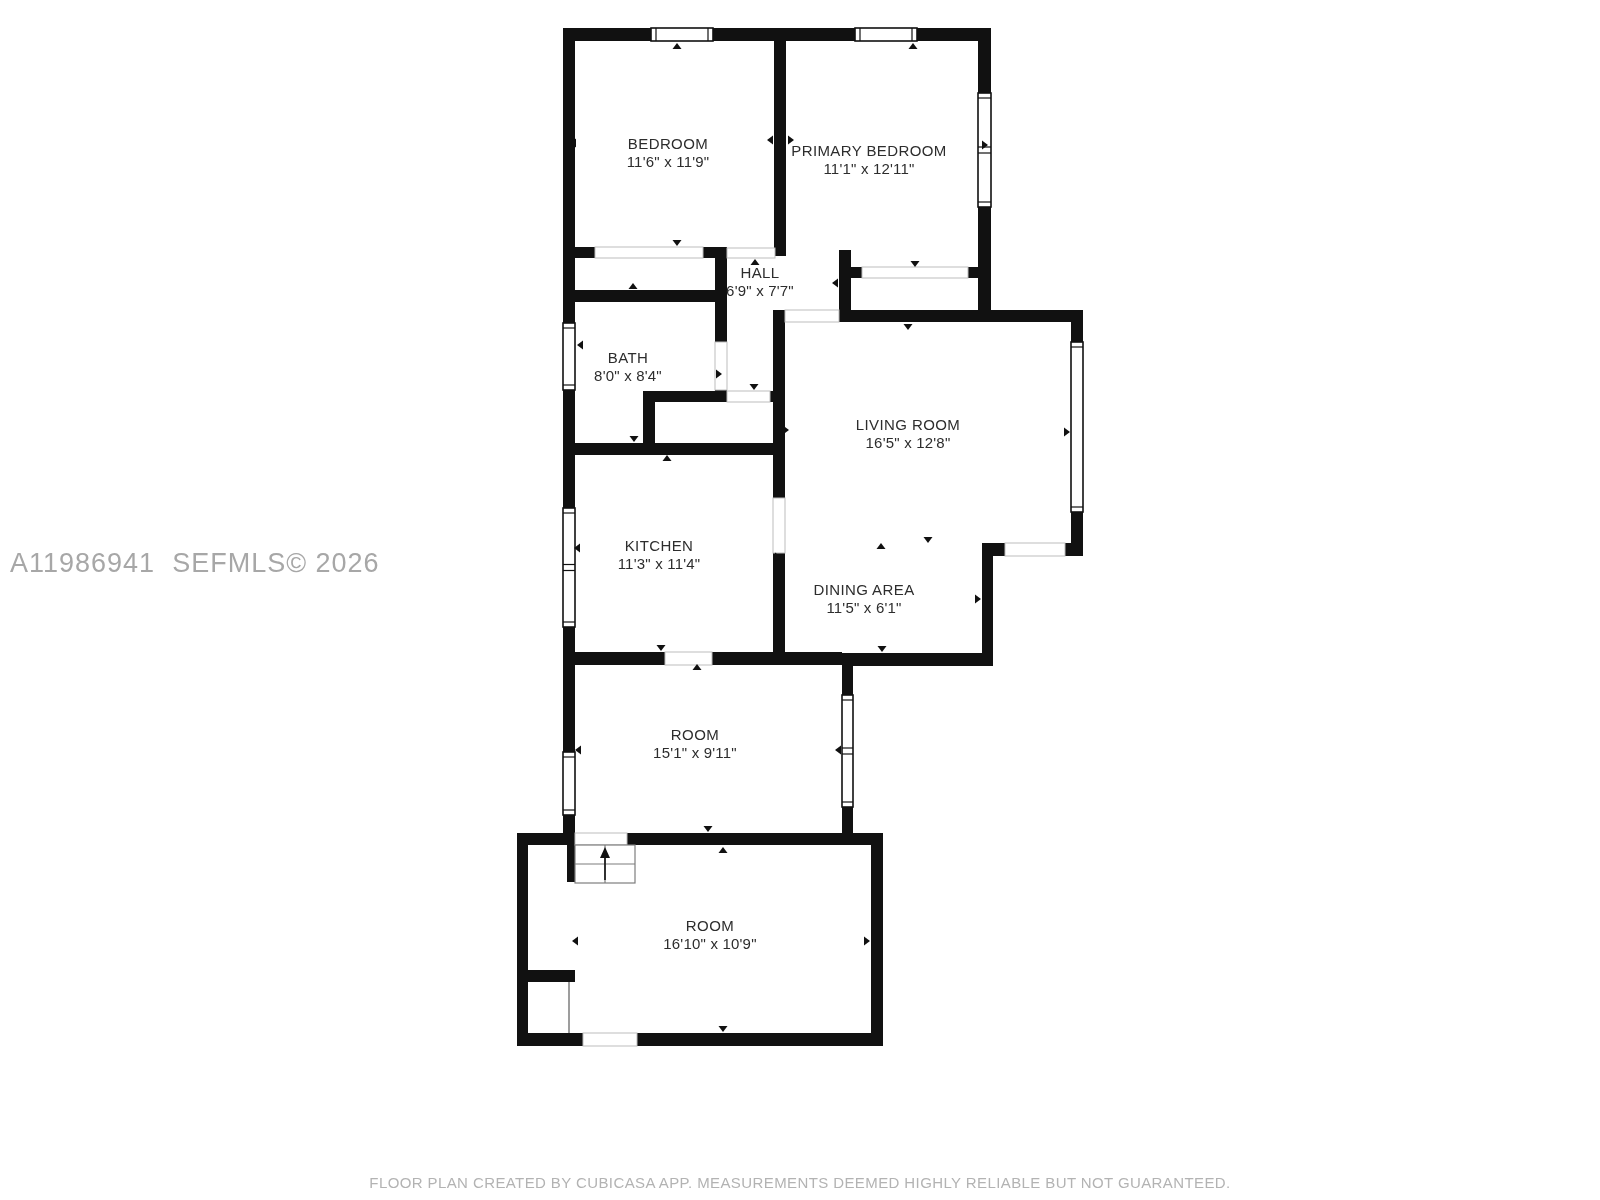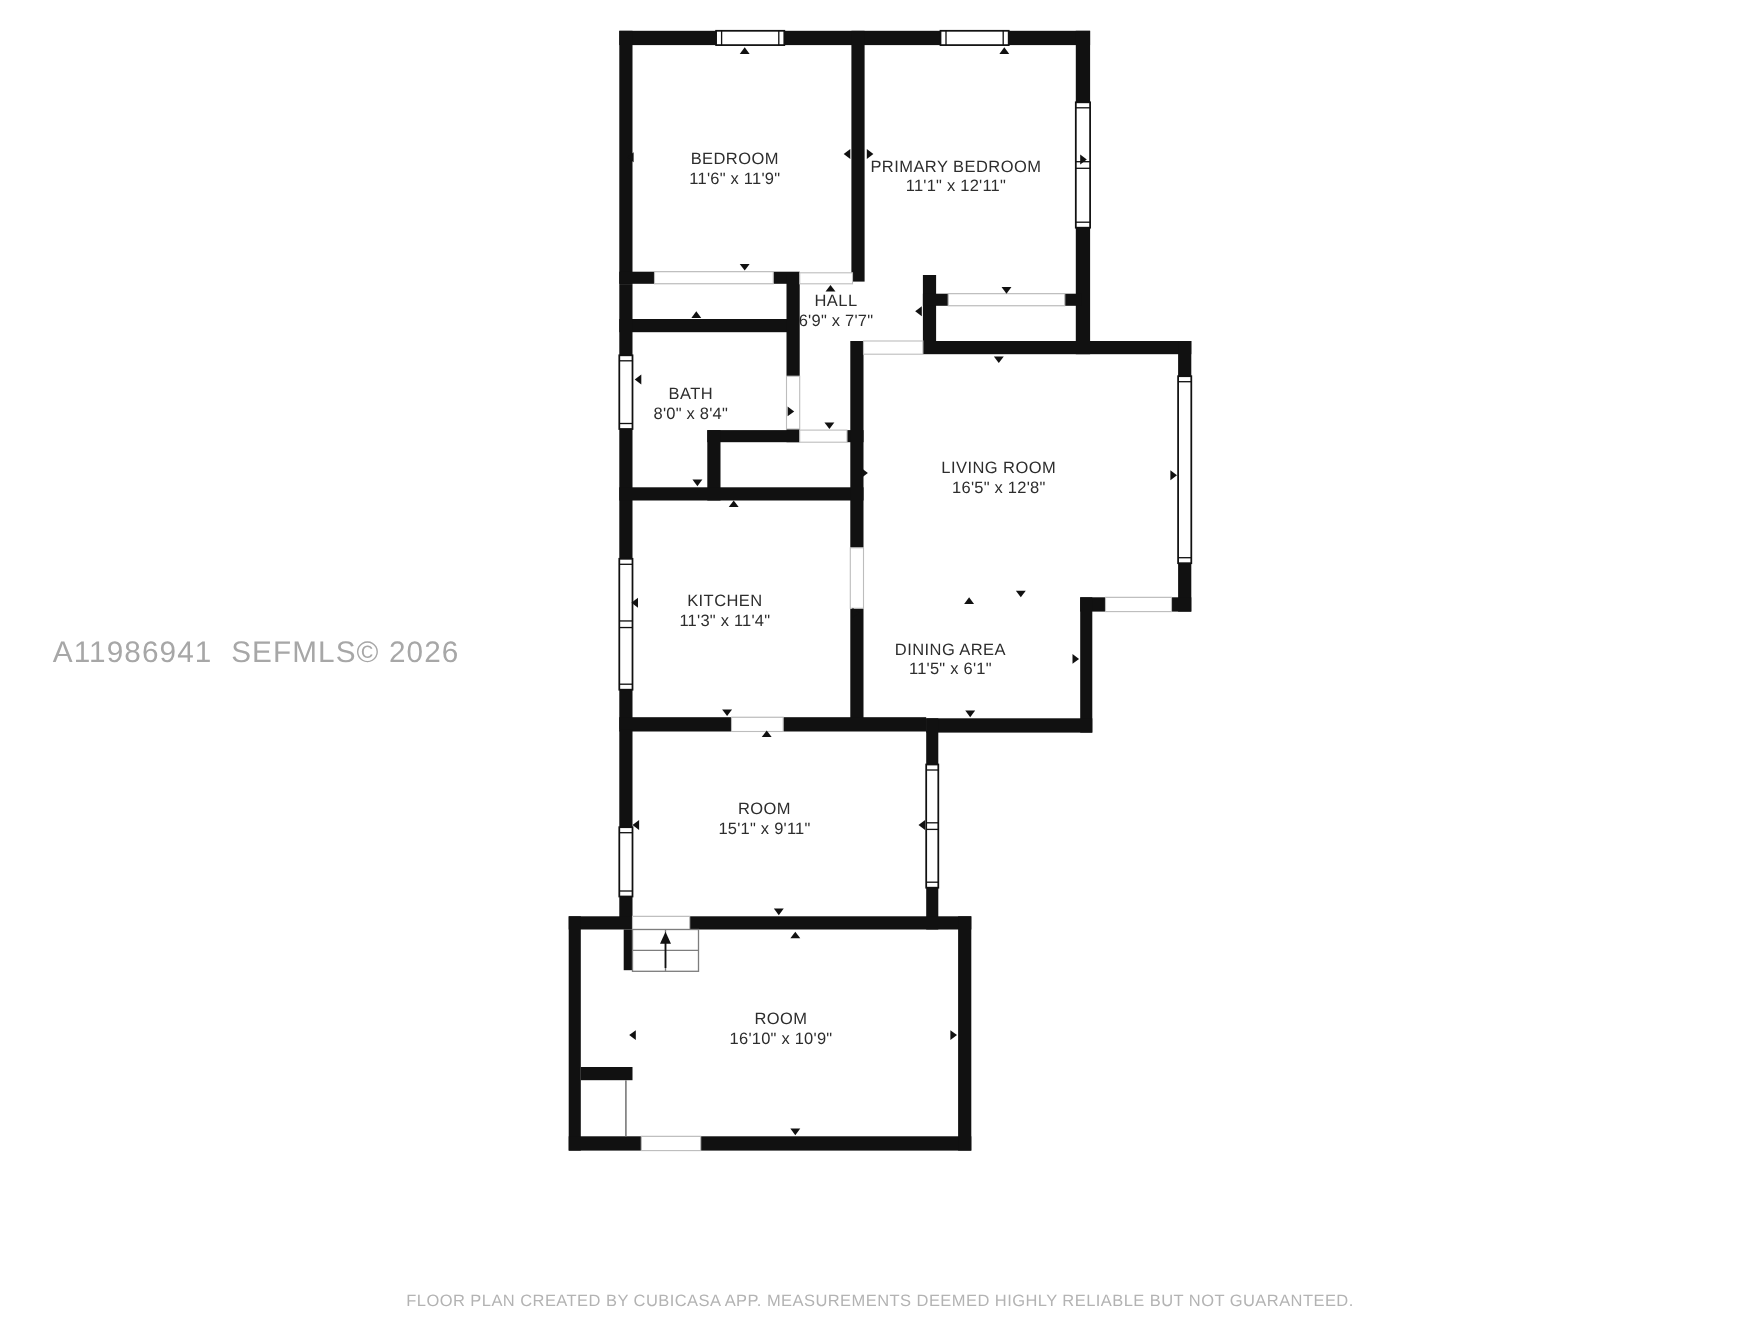--- a/index.html
+++ b/index.html
@@ -1,19 +1,19 @@
 <!DOCTYPE html>
 <html><head>
 <meta charset="utf-8">
 <style>
   html,body{margin:0;padding:0;background:#fff;}
   .canvas{position:relative;width:1600px;height:1200px;background:#ffffff;overflow:hidden;
           font-family:"Liberation Sans",sans-serif;border-radius:19px;}
-  .watermark{position:absolute;left:10px;top:578px;font-size:27px;letter-spacing:1px;
-             white-space:pre;font-family:"Liberation Sans",sans-serif;margin-left:38px;}
+  .watermark{position:absolute;left:10px;top:548px;font-size:27px;letter-spacing:1px;
+             white-space:pre;font-family:"Liberation Sans",sans-serif;}
   .footer{position:absolute;left:0;top:1147px;width:100%;text-align:center;font-size:15px;
           letter-spacing:.4px;font-family:"Liberation Sans",sans-serif;margin-top:27px;}
   svg text{font-family:"Liberation Sans",sans-serif;}
   .room-name{font-size:15px;letter-spacing:.4px;}
   .room-dims{font-size:15px;letter-spacing:.2px;}
 </style>
 </head>
 <body>
 
 <div class="canvas">

